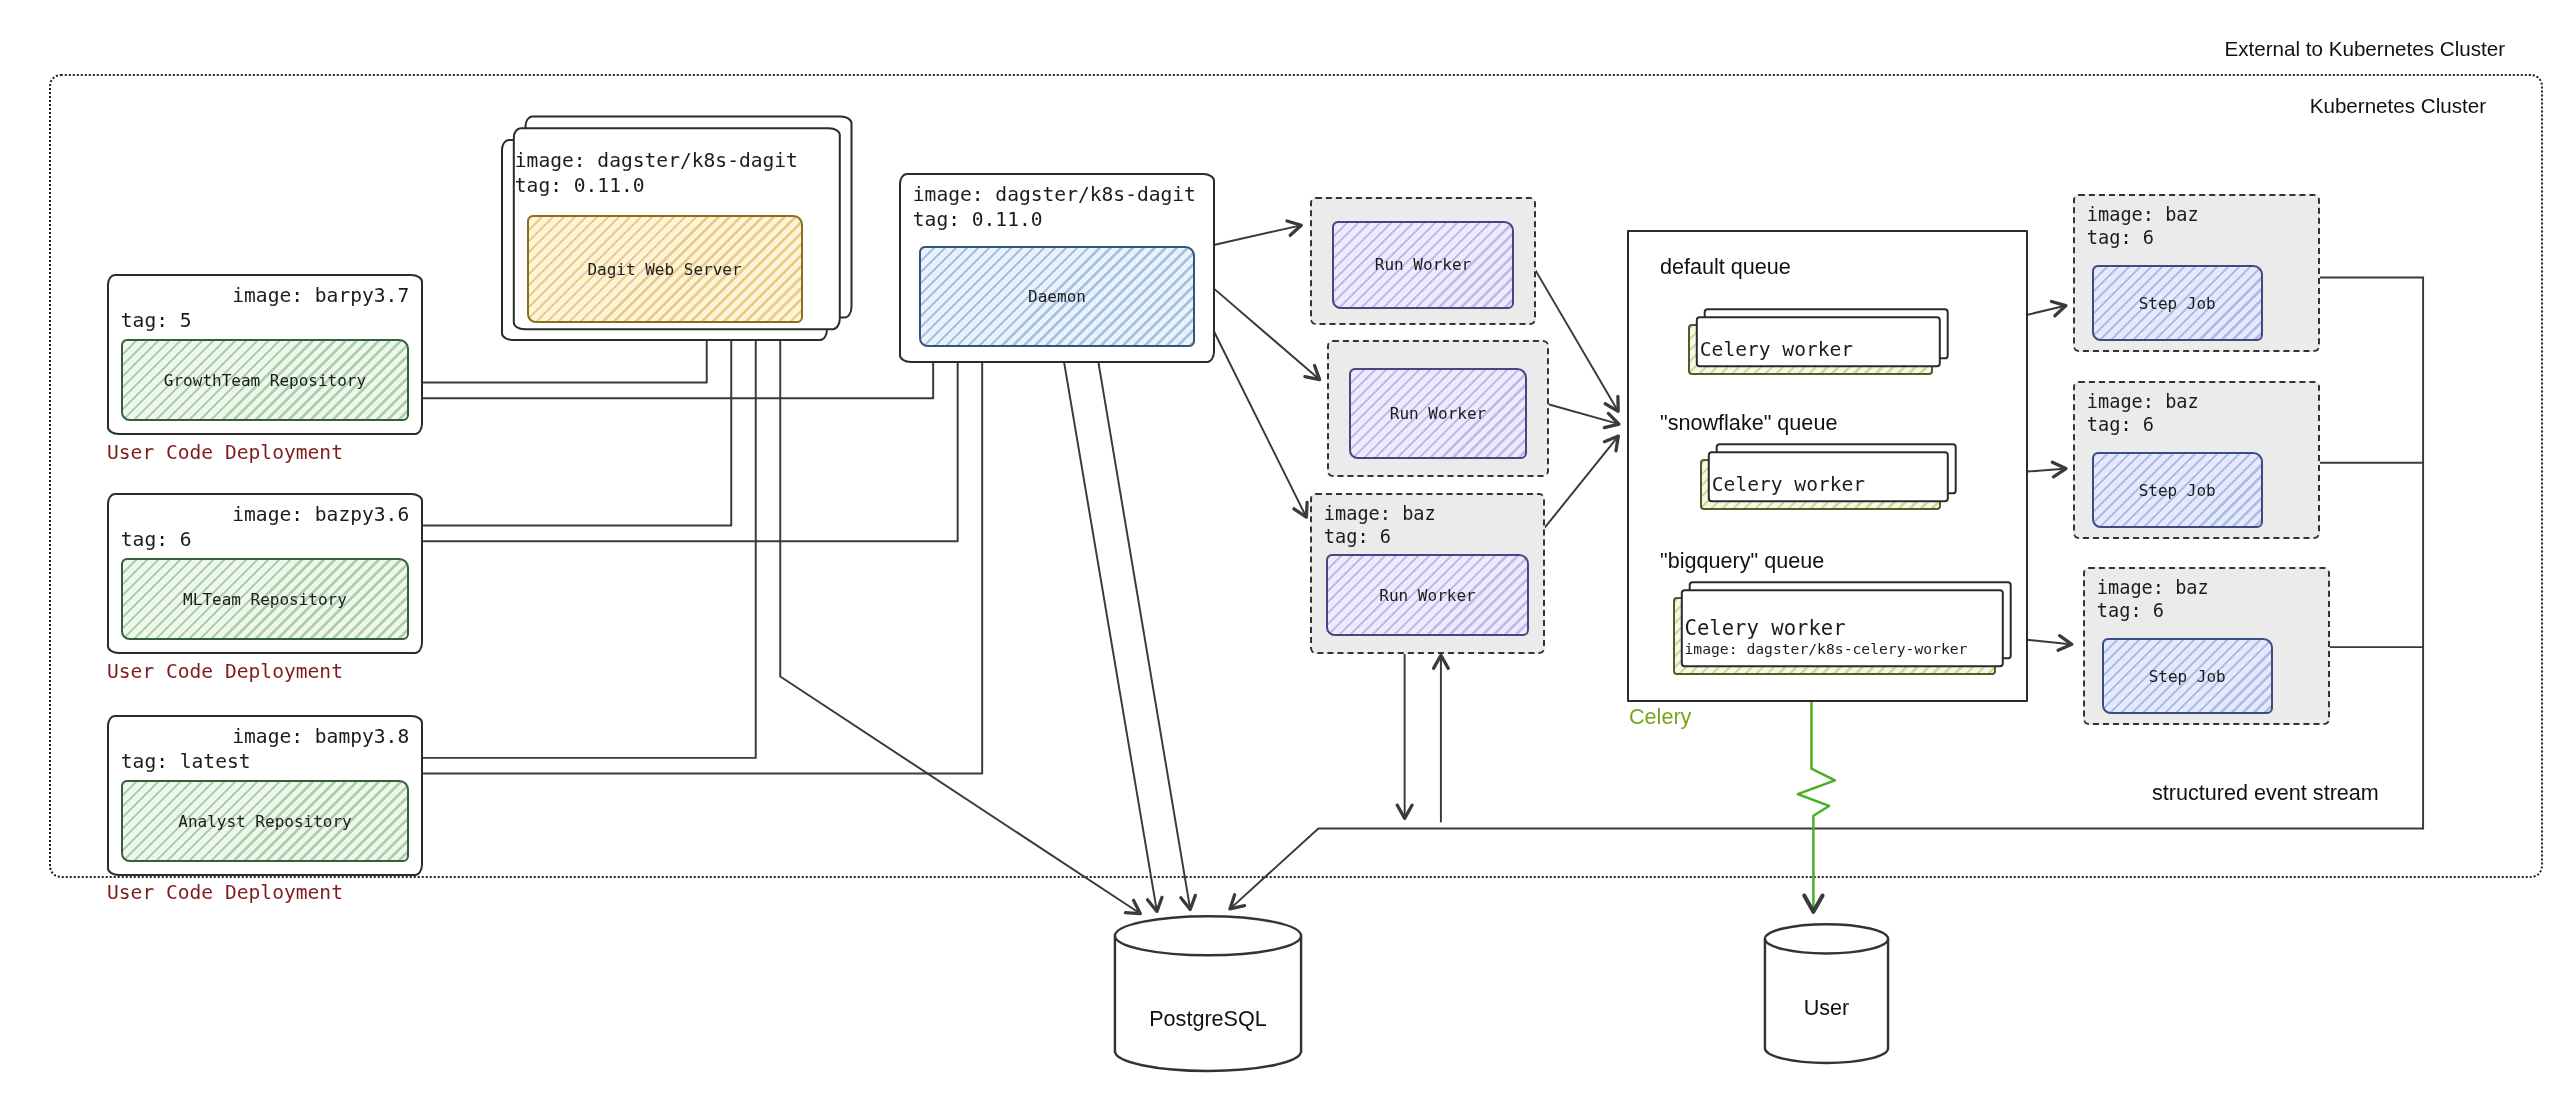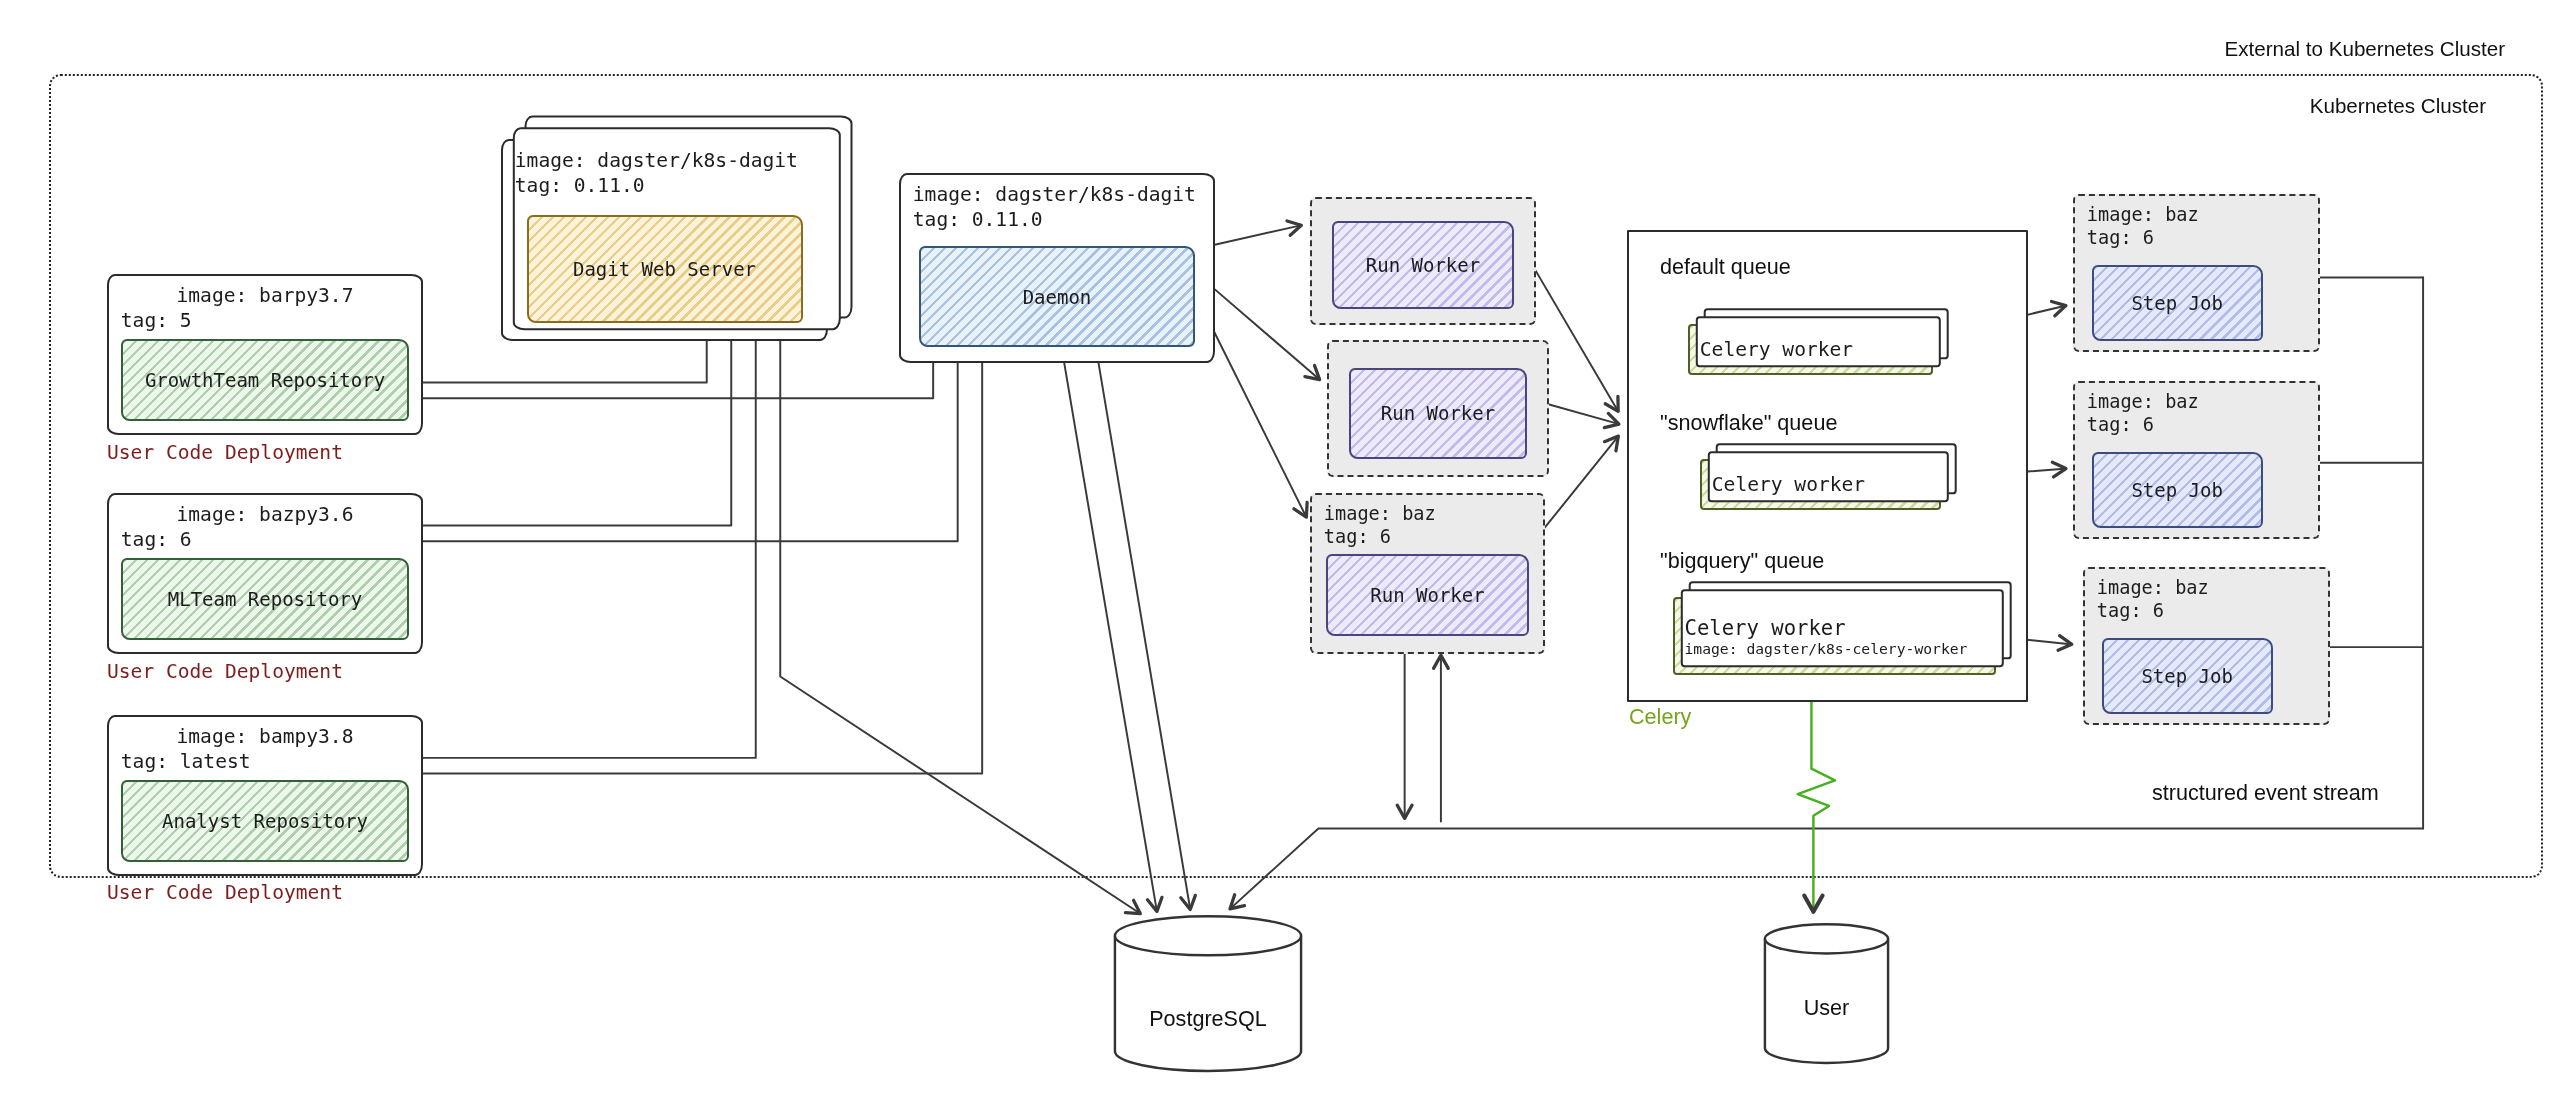--- a/index.html
+++ b/index.html
@@ -7,27 +7,27 @@
           font-family:"Liberation Sans",sans-serif;color:#1c1c1c;}
   .mono{font-family:"DejaVu Sans Mono",monospace;}
 
   
   .cluster{position:absolute;border:2.9px dotted #222;border-radius:11.8px;z-index:0;}
   .cluster-label{position:absolute;font-size:20.6px;color:#111;z-index:2;}
 
   
   .node{position:absolute;background:#fff;border:2.5px solid #2b2b2b;
         border-radius:7.8px 11.8px 7.8px 11.8px / 10.8px 7.8px 11.8px 7.8px;z-index:2;}
-  .hdr{position:absolute;left:11.8px;right:11.8px;top:7.8px;display:flex;justify-content:center;font-size:19.6px;}
+  .hdr{position:absolute;left:11.8px;right:11.8px;top:7.8px;display:flex;justify-content:flex-end;font-size:19.6px;}
   .hdr2{position:absolute;left:11.8px;top:33px;font-size:19.6px;}
   .hdr-sm{position:absolute;left:11.8px;top:7.8px;font-size:18.6px;}
   .hdr2-sm{position:absolute;left:11.8px;top:31px;font-size:18.6px;}
 
   .fill{position:absolute;display:flex;align-items:center;justify-content:center;
-        font-size:19px;border:2px solid;border-radius:5.9px 9.8px 5.9px 8.8px;}
+        font-size:16px;border:2px solid;border-radius:5.9px 9.8px 5.9px 8.8px;}
   .repo{left:11.8px;right:11.8px;top:63px;bottom:11.8px;background-color:#eef7ec;
         background-image:repeating-linear-gradient(135deg,rgba(96,160,96,.45) 0 2.5px,transparent 2.5px 7.8px);
         border-color:#355e3b;}
   .dagit-fill{left:23.5px;right:23.5px;top:74px;bottom:15.7px;background-color:#fcf3d9;
         background-image:repeating-linear-gradient(135deg,rgba(219,166,58,.5) 0 2.5px,transparent 2.5px 7.8px);
         border-color:#8a6d1d;}
   .daemon-fill{left:17.6px;right:17.6px;top:71px;bottom:13.7px;background-color:#e9f1fb;
         background-image:repeating-linear-gradient(135deg,rgba(86,138,196,.45) 0 2.5px,transparent 2.5px 7.8px);
         border-color:#355577;}
   .rw-fill{background-color:#eceafb;

